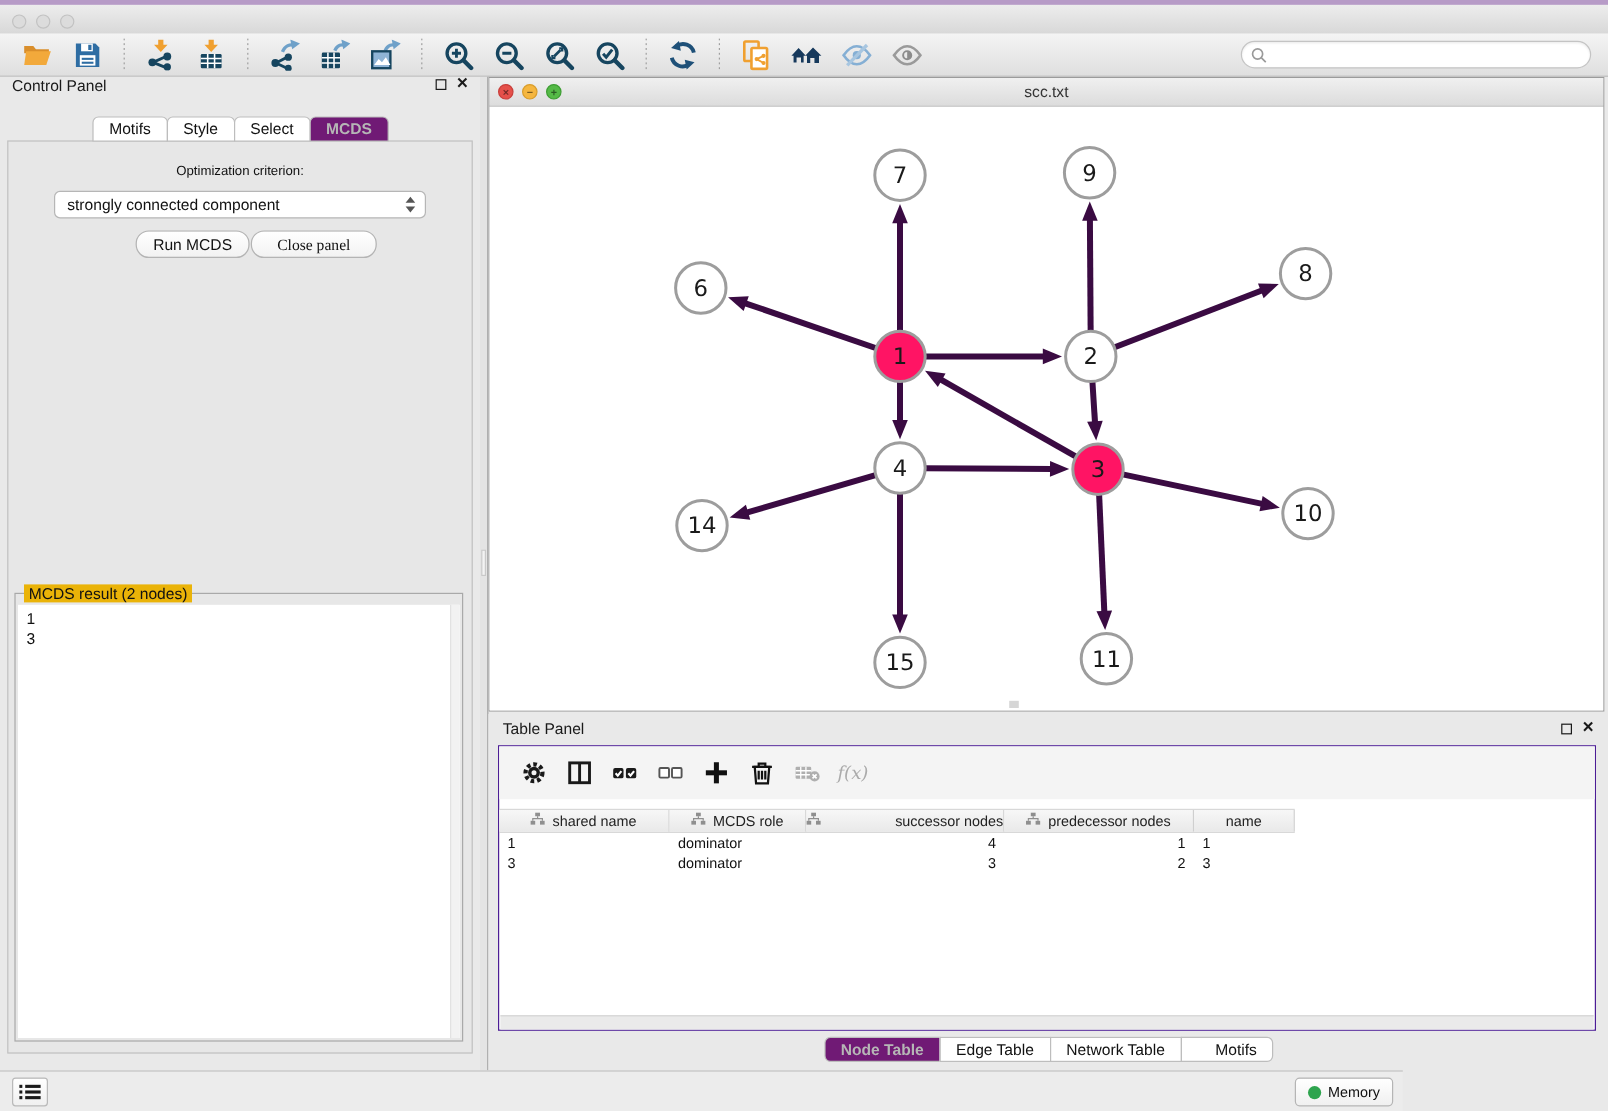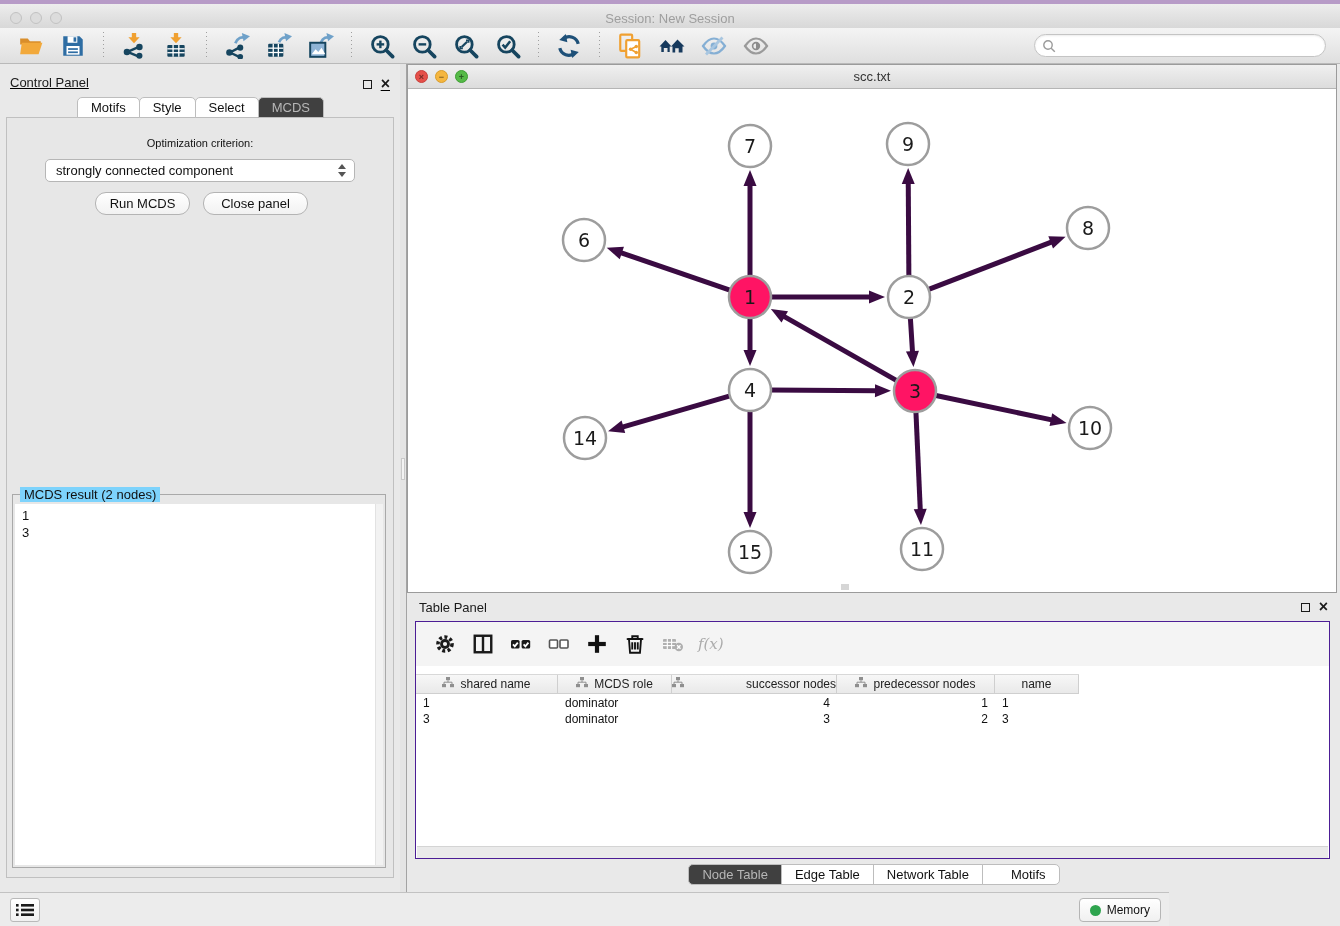--- a/index.html
+++ b/index.html
@@ -27,50 +27,50 @@
     background-image:linear-gradient(#9F9F9F 35%, rgba(0,0,0,0) 0%);
     background-size:1px 4px; background-repeat:repeat-y; }
   .search-wrap { margin-left:auto; margin-right:4px; position:relative; }
   .search-input { width:292px; height:23px; border:1px solid #C4C4C4; border-radius:12px;
     background:#FFFFFF; padding:0 10px 0 26px; font-size:13px; outline:none;
     box-shadow:inset 0 1px 2px rgba(0,0,0,0.08); }
   .search-icon { position:absolute; left:8px; top:5px; width:14px; height:14px; }
 
   
   .control-panel { position:absolute; left:0; top:64px; width:400px; height:828px; background:#E9E9E9; }
-  .panel-header { height:26px; display:flex; align-items:flex-end; padding:0 10px;text-decoration:underline; }
+  .panel-header { height:26px; display:flex; align-items:flex-start; padding:0 10px; }
   .panel-title { font-size:13px; color:#1A1A1A; }
   .panel-header-icons { margin-left:auto; display:flex; align-items:center; gap:9px; }
   .float-icon { width:9px; height:9px; border:1.5px solid #1A1A1A; display:inline-block; }
   .close-icon { font-size:16px; font-weight:900; color:#1A1A1A; line-height:12px; }
 
   .cp-tabs { position:absolute; left:0; top:33px; width:100%; display:flex; justify-content:center; z-index:2; }
   .tab { height:21px; padding:0 13px; font-size:13px; line-height:20px; background:#FFFFFF;
     border:1px solid #BDBDBD; border-radius:5px 5px 0 0; margin-right:-1px; color:#111; }
-  .tab.active { background:#404040; color:#B6B6B6; }
+  .tab.active { background:#701a75; color:#B6B6B6;font-weight:bold; }
 
   .cp-box { position:absolute; left:6px; right:6px; top:53px; bottom:14px;
     border:1px solid #C0C0C0; background:#E7E7E7; }
   .opt-label { position:absolute; top:19px; left:0; right:0; text-align:center; font-size:11px; color:#111; }
   .criterion-select { position:absolute; left:38px; top:41px; width:310px; height:23px;
     background:#FFFFFF; border:1px solid #B6B6B6; border-radius:5px; display:flex; align-items:center;
     padding:0 22px 0 10px; font-size:13px; color:#111; }
   .select-arrows { position:absolute; right:7px; top:4px; width:9px; height:14px; }
   .select-arrows div:first-child { width:0;height:0;border-left:4.5px solid transparent;
     border-right:4.5px solid transparent;border-bottom:5.5px solid #555; margin-bottom:3px;}
   .select-arrows div:last-child { width:0;height:0;border-left:4.5px solid transparent;
     border-right:4.5px solid transparent;border-top:5.5px solid #555;}
   .cp-btn { position:absolute; top:74px; height:23px; background:linear-gradient(#FFFFFF,#F2F2F2);
     border:1px solid #B4B4B4; border-radius:11px; font-size:13px; color:#111;
-    display:flex; align-items:center; justify-content:center; }
+    display:flex; align-items:center; justify-content:center;margin-left:18px; }
   .btn-run { left:88px; width:95px; }
-  .btn-close { left:196px; width:105px; }
+  .btn-close { left:184px; width:105px;font-family:Liberation Serif, serif; }
 
   .result-group { position:absolute; left:5px; right:7px; top:376px; bottom:9px; border:1px solid #A9A9A9; }
-  .result-legend { position:absolute; top:-8px; left:7px; background:#7dd3fc; padding:0 4px;
+  .result-legend { position:absolute; top:-8px; left:7px; background:#eab308; padding:0 4px;
     font-size:13px; color:#111; }
   .result-area { position:absolute; left:2px; right:2px; top:9px; bottom:2px; background:#FFFFFF; }
   .result-scrollbar { position:absolute; right:0; top:0; bottom:0; width:8px; background:#F2F2F2;
     border-left:1px solid #E2E2E2; }
   .result-lines { padding:3px 7px; font-size:13px; color:#111; line-height:17px; }
 
   
   .v-splitter { position:absolute; left:400px; top:64px; width:7px; height:828px;
     background:#E4E4E4; border-right:1px solid #A3A3A3; }
   .v-splitter .handle { position:absolute; left:1px; top:394px; width:4px; height:22px;
@@ -133,21 +133,20 @@
 <body>
 
 <div id="window">
 
   <div class="titlebar">
     <div class="traffic-inactive">
       <span></span>
       <span></span>
       <span></span>
     </div>
-    <div class="titlebar-title">Session: New Session</div>
   </div>
 
   <div class="toolbar">
     <div style="display:flex;align-items:center;">
         <div class="tb-btn">
           <svg viewBox="0 0 24 24">
             <path d="M2 5h7l2 2.5h10v3H2z" fill="#D98E2B"></path>
             <path d="M3.5 9h19L19 19.5H2z" fill="#F2A93B"></path>
           </svg>
         </div>

